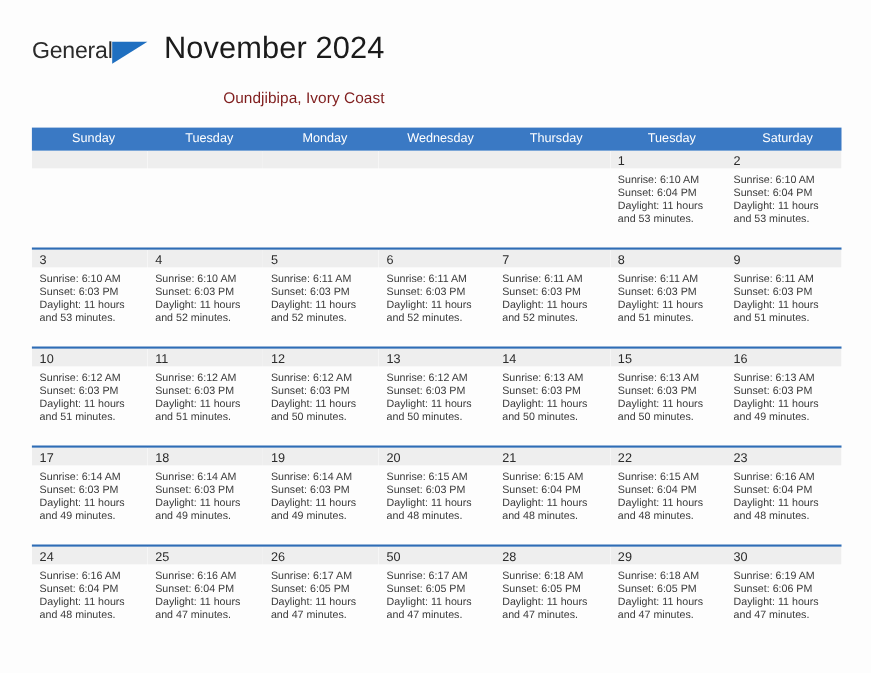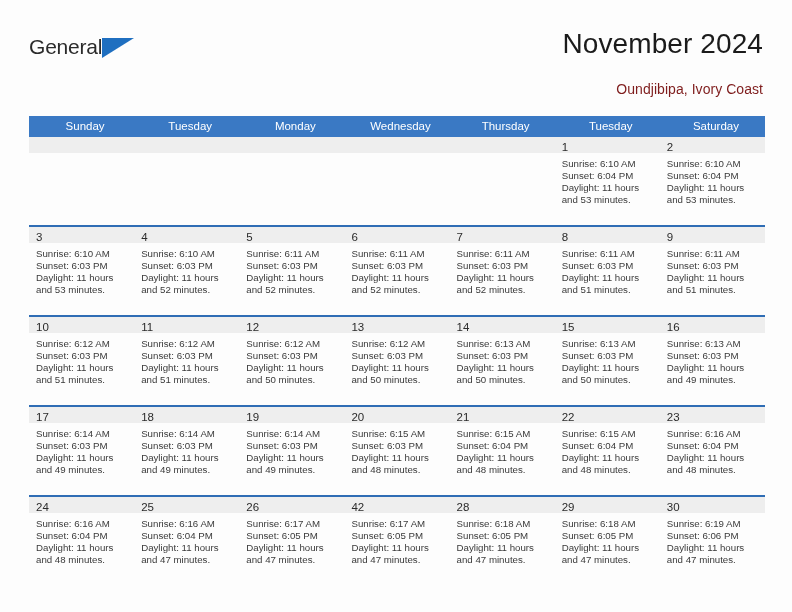--- a/index.html
+++ b/index.html
@@ -19,21 +19,20 @@
     position: relative;
     width: 792px;
     height: 612px;
     box-sizing: border-box;
   }
 
   
   .header {
     display: flex;
     align-items: flex-start;
-    justify-content: space-between;
     padding: 28px 27px 0 29px;
     box-sizing: border-box;
   }
 
   .logo {
     position: relative;
     width: 120px;
     line-height: 1;
     padding-top: 8px;
   }
@@ -404,21 +403,21 @@
           </div>
           <div class="daycell">
             <div class="daynum-band"><span class="daynum">26</span></div>
             <div class="details">
               <div>Sunrise: 6:17 AM</div>
               <div>Sunset: 6:05 PM</div>
               <div class="wrap">Daylight: 11 hours and 47 minutes.</div>
             </div>
           </div>
           <div class="daycell">
-            <div class="daynum-band"><span class="daynum">42</span></div>
+            <div class="daynum-band"><span class="daynum">50</span></div>
             <div class="details">
               <div>Sunrise: 6:17 AM</div>
               <div>Sunset: 6:05 PM</div>
               <div class="wrap">Daylight: 11 hours and 47 minutes.</div>
             </div>
           </div>
           <div class="daycell">
             <div class="daynum-band"><span class="daynum">28</span></div>
             <div class="details">
               <div>Sunrise: 6:18 AM</div>

